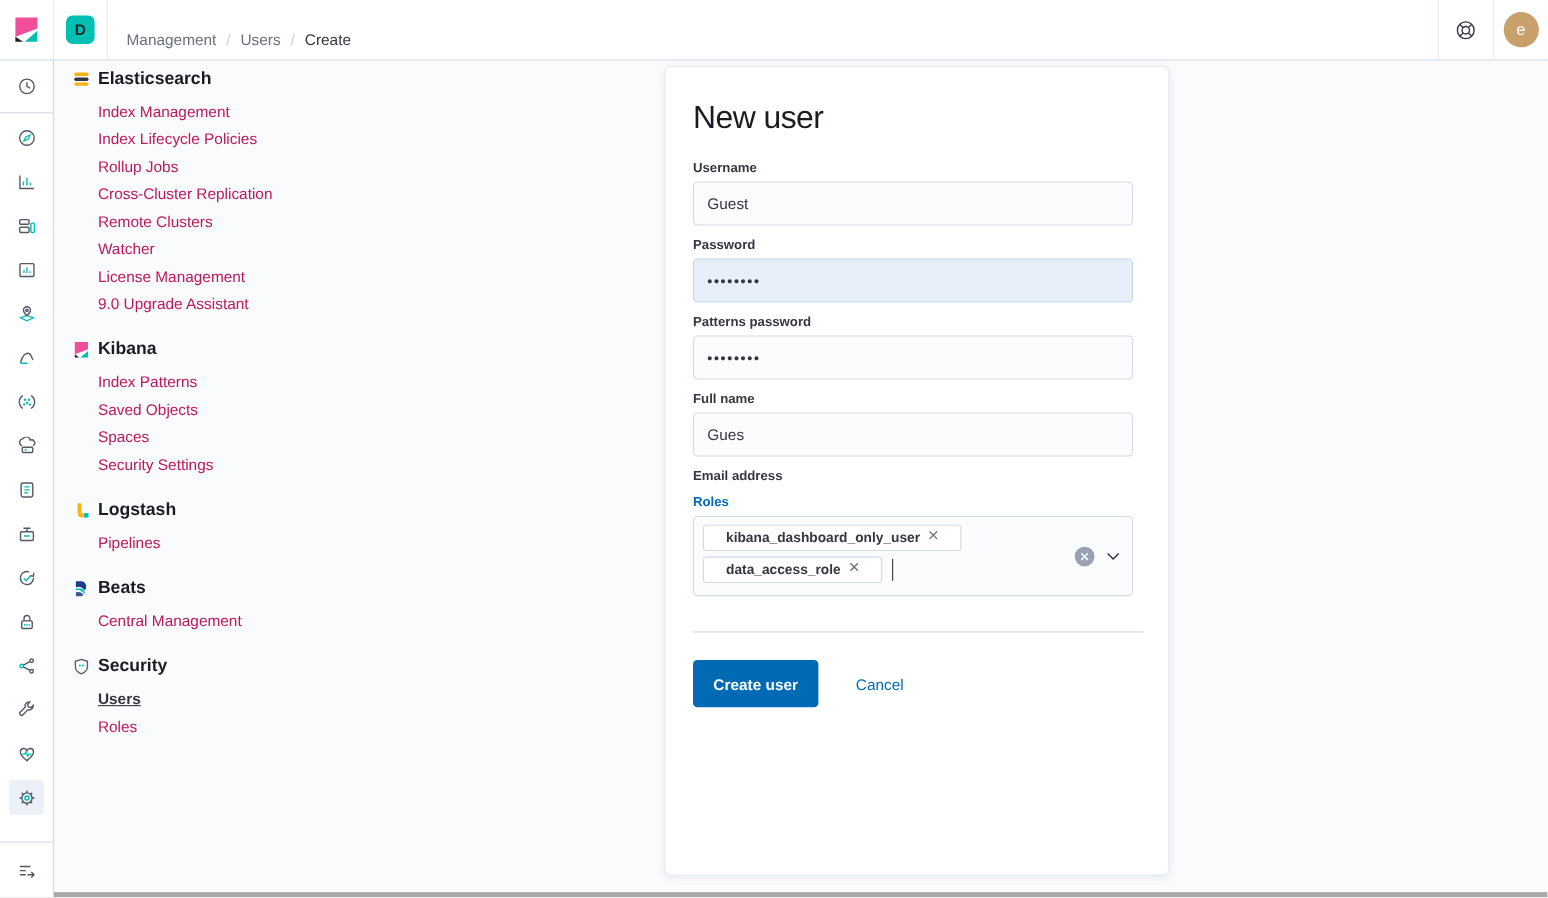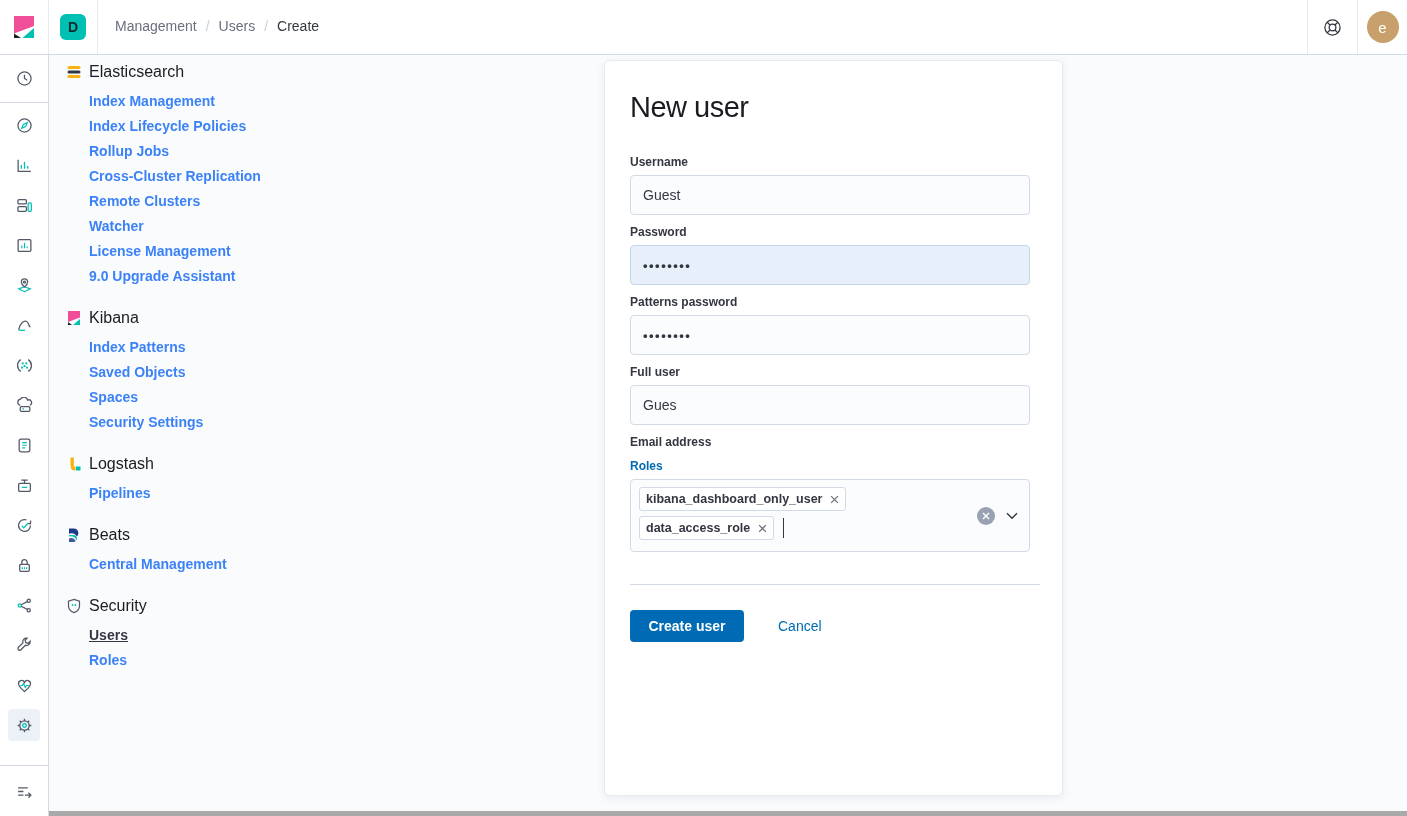--- a/index.html
+++ b/index.html
@@ -9,21 +9,21 @@
 
   
   .topbar { position:absolute; top:0; left:0; right:0; height:55px; background:#fff;
             border-bottom:1px solid #D3DAE6; display:flex; align-items:stretch; z-index:5; }
   .logo-cell { width:49px; display:flex; align-items:center; justify-content:center;
                border-right:1px solid #E6EBF2; }
   .space-cell { width:49px; display:flex; align-items:center; justify-content:center;
                 border-right:1px solid #E6EBF2; }
   .space-badge { width:26px; height:26px; border-radius:6px; background:#00BFB3; color:#0F2B2A;
                  font-size:14px; font-weight:700; display:flex; align-items:center; justify-content:center; cursor:pointer; }
-  .breadcrumbs { display:flex; align-items:flex-start; gap:9px; margin-left:17px; font-size:14px;margin-top:18px; }
+  .breadcrumbs { display:flex; align-items:center; gap:9px; margin-left:17px; font-size:14px;margin-top:18px; }
   .crumb { color:#69707D; text-decoration:none; cursor:pointer; }
   .crumb-sep { color:#C9D0DB; }
   .crumb.current { color:#343741; cursor:default; }
   .hdr-right { margin-left:auto; display:flex; align-items:stretch; }
   .hdr-cell { width:50px; display:flex; align-items:center; justify-content:center;
               border-left:1px solid #E6EBF2; cursor:pointer; }
   .avatar { width:32px; height:32px; border-radius:50%; background:#C7A06C; color:#fff;
             font-size:15px; display:flex; align-items:center; justify-content:center; }
 
   
@@ -36,55 +36,55 @@
               justify-content:center; cursor:pointer; }
   .rail-btn.active { background:#ECF1F8; }
   .rail-bottom { margin-top:auto; height:51px; border-top:1px solid #D3DAE6;
                  display:flex; align-items:center; justify-content:center; }
 
   
   .sidenav { position:absolute; left:66px; top:63px; width:280px; }
   .nav-section { margin-bottom:21px; }
   .nav-head { display:flex; align-items:center; gap:7px; margin-bottom:7px; }
   .nav-logo { width:16px; height:16px; flex:0 0 16px; }
-  .nav-title { font-size:16px; font-weight:400; color:#1A1C21; }
+  .nav-title { font-size:16px; font-weight:700; color:#1A1C21; }
   .nav-item { display:block; font-size:14px; line-height:18px; padding:3.5px 0 3.5px 23px;
-              color:#3b82f6; text-decoration:none; cursor:pointer;font-weight:bold; }
+              color:#be185d; text-decoration:none; cursor:pointer; }
   .nav-item.active { color:#343741; font-weight:700; text-decoration:underline; }
 
   
   .card { position:absolute; left:604px; top:60px; width:459px; height:736px; background:#fff;
           border:1px solid #E6EBF2; border-radius:6px; box-shadow:0 2px 8px rgba(152,162,179,.18);
           padding:30px 24px 0 25px; }
-  .card h1 { font-size:29px; font-weight:400; letter-spacing:-.5px; color:#1A1C21; margin-bottom:31px; }
+  .card h1 { font-size:29px; font-weight:400; letter-spacing:-.5px; color:#1A1C21; margin-bottom:21px; }
   .form-row { margin-bottom:10px; max-width:400px; }
   .form-row label { display:block; font-size:12px; font-weight:700; color:#343741; margin-bottom:6px; }
   .form-row label.link-label { color:#006BB4; }
   .txt { width:100%; height:40px; background:#FBFCFD; border:1px solid #D3DAE6; border-radius:4px;
          padding:0 12px; font-size:14px; color:#343741; font-family:inherit; }
   .txt.pwd { font-size:13px; font-weight:700; letter-spacing:1.5px; }
   .txt.pwd-focus { background:#E7F0FA; border-color:#C6D6EA; }
 
   .combo { position:relative; width:100%; min-height:73px; background:#FBFCFD;
            border:1px solid #D3DAE6; border-radius:4px; padding:7px 60px 5px 8px; cursor:text; }
   .chip-row { display:flex; align-items:center; margin-bottom:5px; }
-  .chip { display:inline-flex; align-items:center; gap:8px; background:#fff; border:1px solid #D3DAE6;
-          border-radius:3px; padding:4px 6px; font-size:12.5px; font-weight:600; color:#343741; }
+  .chip { display:inline-flex; align-items:flex-start; gap:8px; background:#fff; border:1px solid #D3DAE6;
+          border-radius:3px; padding:4px 20px; font-size:12.5px; font-weight:600; color:#343741; }
   .chip-x { display:flex; align-items:center; cursor:pointer; }
   .cursor { display:inline-block; width:1px; height:20px; background:#343741; margin-left:9px;
             animation:blink 1s steps(1) infinite; }
   @keyframes blink { 50% { opacity:0; } }
   .combo-controls { position:absolute; right:11px; top:50%; transform:translateY(-50%);
                     display:flex; align-items:center; gap:11px; }
   .clear-btn { width:18px; height:18px; border-radius:50%; background:#98A2B3; display:flex;
                align-items:center; justify-content:center; cursor:pointer; }
 
   .form-divider { width:410px; border:none; border-top:1px solid #D3DAE6; margin-top:32px; }
   .btn-row { display:flex; align-items:center; gap:34px; margin-top:25px; }
-  .btn-primary { min-width:114px; height:32px; background:#006BB4; color:#fff; border:none;
+  .btn-primary { min-width:114px; height:43px; background:#006BB4; color:#fff; border:none;
                  border-radius:4px; font-size:14px; font-weight:600; font-family:inherit; cursor:pointer; }
   .btn-link { background:none; border:none; color:#006BB4; font-size:14px; font-family:inherit; cursor:pointer; }
 
   .bottom-strip { position:absolute; left:0; right:0; bottom:0; height:5px; background:#A9A9A9; }
   svg { display:block; }
 </style>
 </head>
 <body>
 
 <div class="app">
@@ -351,21 +351,21 @@
       <label>Password</label>
       <input class="txt pwd pwd-focus" type="text" value="••••••••" style="">
     </div>
 
     <div class="form-row">
       <label>Patterns password</label>
       <input class="txt pwd" type="text" value="••••••••" style="">
     </div>
 
     <div class="form-row">
-      <label>Full user</label>
+      <label>Full name</label>
       <input class="txt" type="text" value="Gues" style="">
     </div>
 
     <div class="form-row">
       <label>Email address</label>
     </div>
 
     <div class="form-row">
       <label class="link-label">Roles</label>
       <div class="combo">

